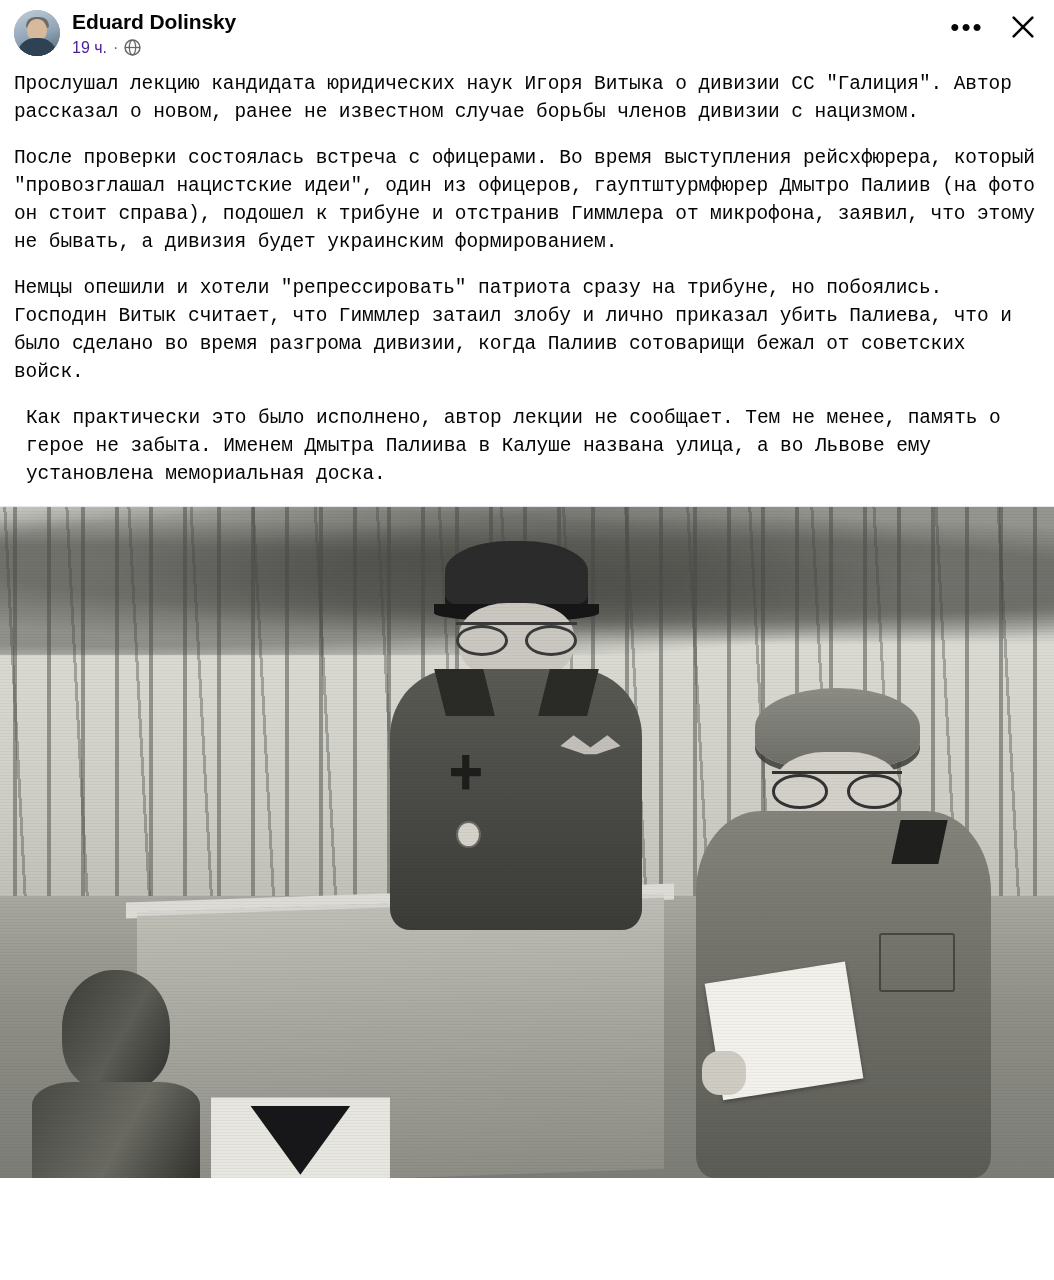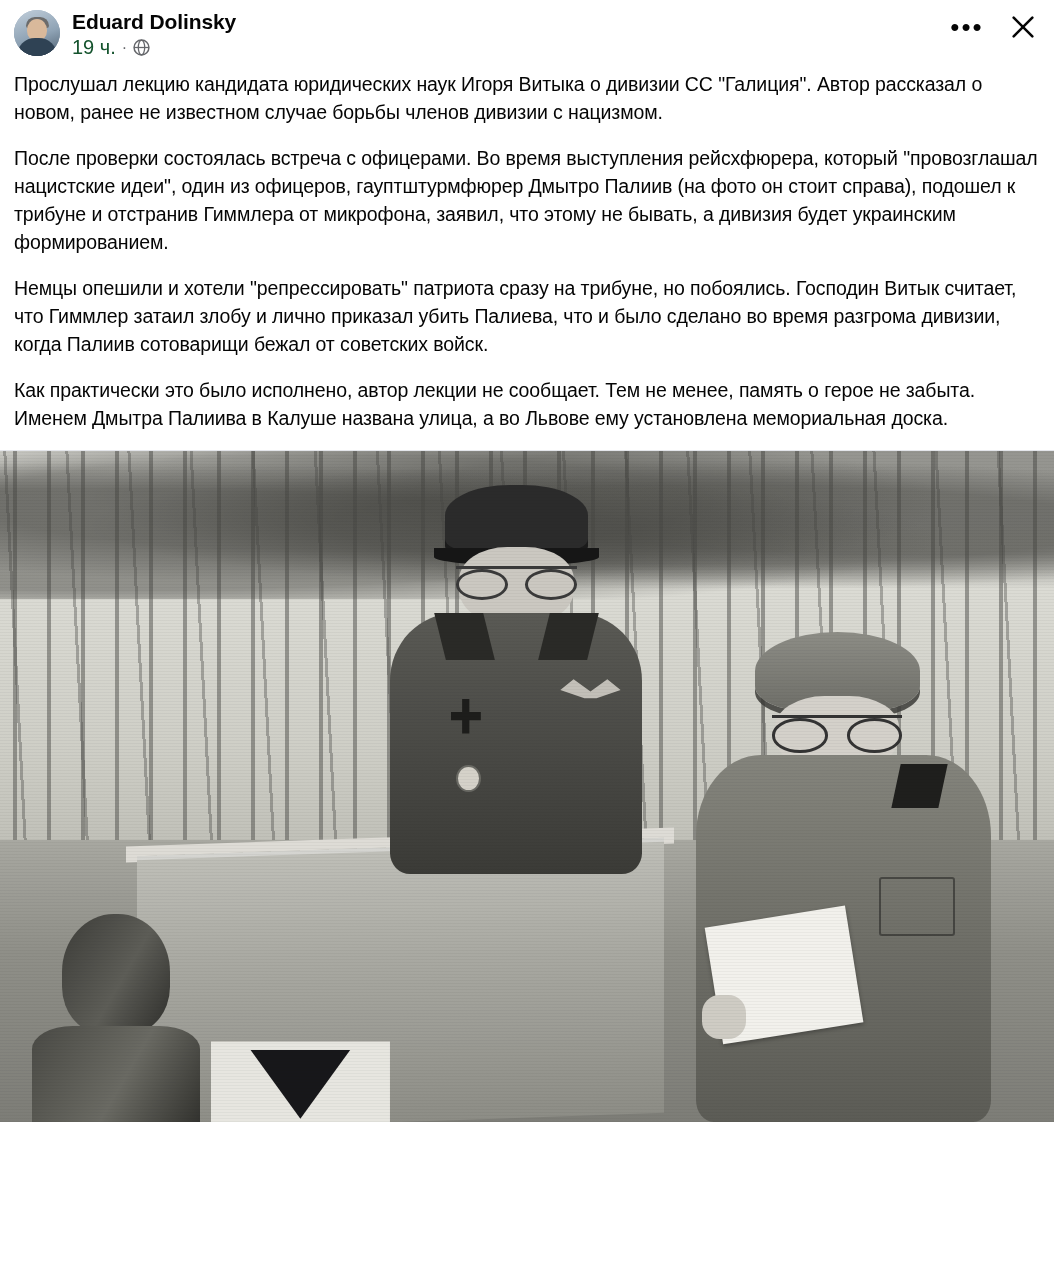--- a/index.html
+++ b/index.html
@@ -78,22 +78,22 @@
     line-height: 25px;
     letter-spacing: -0.1px;
   }
   .meta-row {
     display: flex;
     align-items: center;
     gap: 6px;
     margin-top: 4px;
   }
   .timestamp {
-    font-size: 20px;
-    color: #14532d;
+    font-size: 16px;
+    color: #4c1d95;
     line-height: 19px;
   }
   .dot-sep {
     font-size: 16px;
     color: #65676b;
     line-height: 19px;
   }
   .globe-icon {
     display: inline-flex;
     width: 17px; height: 17px;
@@ -119,29 +119,30 @@
   }
   .close-btn {
     width: 34px; height: 34px;
     display: flex; align-items: center; justify-content: center;
     cursor: pointer;
     color: #050505;
   }
   
   .post-body {
     padding: 6px 14px 12px 14px;
+    font-family: Liberation Mono, monospace;
   }
   .post-body p {
     margin: 0 0 18px 0;
     font-size: 19.5px;
     line-height: 28px;
     color: #050505;
     letter-spacing: -0.1px;
   }
-  .post-body p:last-child { margin-bottom: 6px; }
+  .post-body p:last-child { margin-bottom: 6px; margin-left: 12px; }
   
   .photo-wrap {
     width: 100%;
     height: 672px;
     position: relative;
     overflow: hidden;
     background: #b9b9b4;
     border-top: 1px solid #e4e6eb;
   }
   .photo {

